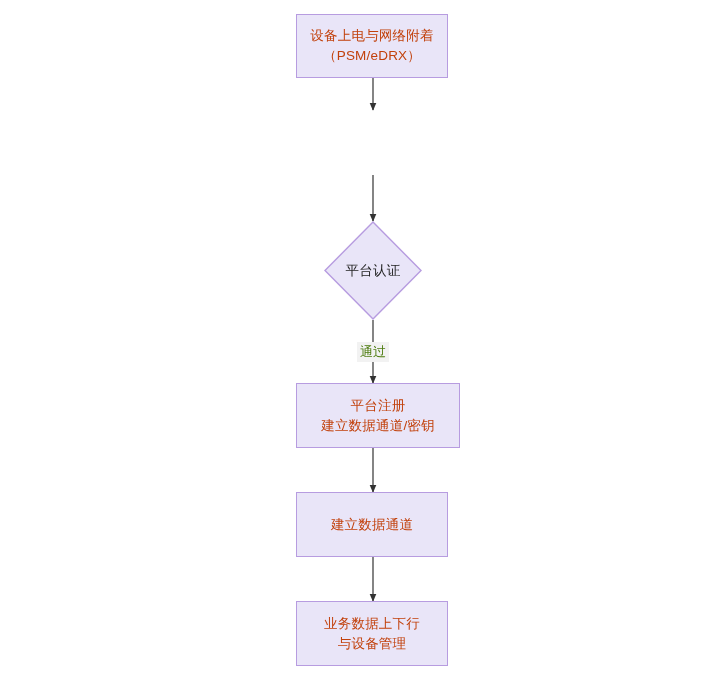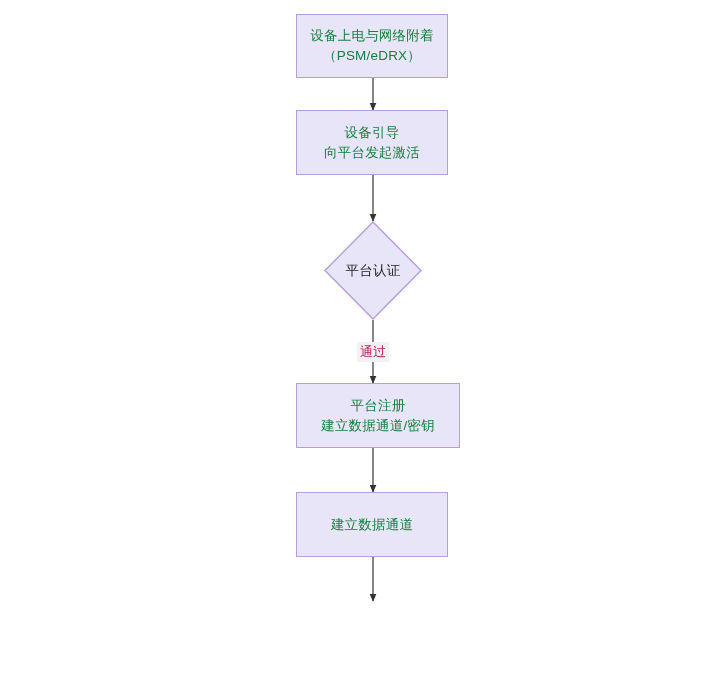--- a/index.html
+++ b/index.html
@@ -26,21 +26,21 @@
   
   .node {
     position: absolute;
     box-sizing: border-box;
     display: flex;
     flex-direction: column;
     align-items: center;
     justify-content: center;
     background: #e9e5f8;
     border: 1.4px solid #b79ce0;
-    color: #15803d;
+    color: #c2410c;
     font-size: 13.5px;
     line-height: 20px;
     text-align: center;
     z-index: 3;
     letter-spacing: 0.2px;
   }
   .node .line {
     display: block;
     white-space: nowrap;
   }
@@ -80,21 +80,21 @@
     top: 0;
     width: 726px;
     height: 700px;
     z-index: 1;
     pointer-events: none;
   }
   .edge-label {
     position: absolute;
     z-index: 2;
     background: #f2f2f2;
-    color: #be185d;
+    color: #4d7c0f;
     font-size: 13px;
     line-height: 18px;
     padding: 1px 3px;
     white-space: nowrap;
     text-align: center;
   }
 </style>
 </head>
 <body>
 
@@ -115,35 +115,35 @@
       </g>
   </svg>
 
   <div class="edge-label" style="left:373px; top:352px; transform:translate(-50%,-50%);">通过</div>
 
   <div class="node" style="left:296px; top:14px; width:152px; height:64px;">
     <span class="line">设备上电与网络附着</span>
     <span class="line">（PSM/eDRX）</span>
   </div>
 
-  <div class="node" style="left:296px; top:110px; width:152px; height:65px;">
-    <span class="line">设备引导</span>
-    <span class="line">向平台发起激活</span>
-  </div>
 
   <div class="decision-wrap" style="left:324px; top:221px; width:98px; height:99px;">
     <svg class="decision-shape" viewBox="0 0 98 99" preserveAspectRatio="none" xmlns="http://www.w3.org/2000/svg">
       <polygon points="49,1 97,49.5 49,98 1,49.5" fill="#e9e5f8" stroke="#b79ce0" stroke-width="1.4"></polygon>
     </svg>
     <div class="decision-label">平台认证</div>
   </div>
 
   <div class="node" style="left:296px; top:383px; width:164px; height:65px;">
     <span class="line">平台注册</span>
     <span class="line">建立数据通道/密钥</span>
   </div>
 
   <div class="node" style="left:296px; top:492px; width:152px; height:65px;gap:34px;">
     <span class="line">建立数据通道</span>
   </div>
 
+  <div class="node" style="left:296px; top:601px; width:152px; height:65px;">
+    <span class="line">业务数据上下行</span>
+    <span class="line">与设备管理</span>
+  </div>
 
 </div>
 
 </body></html>

